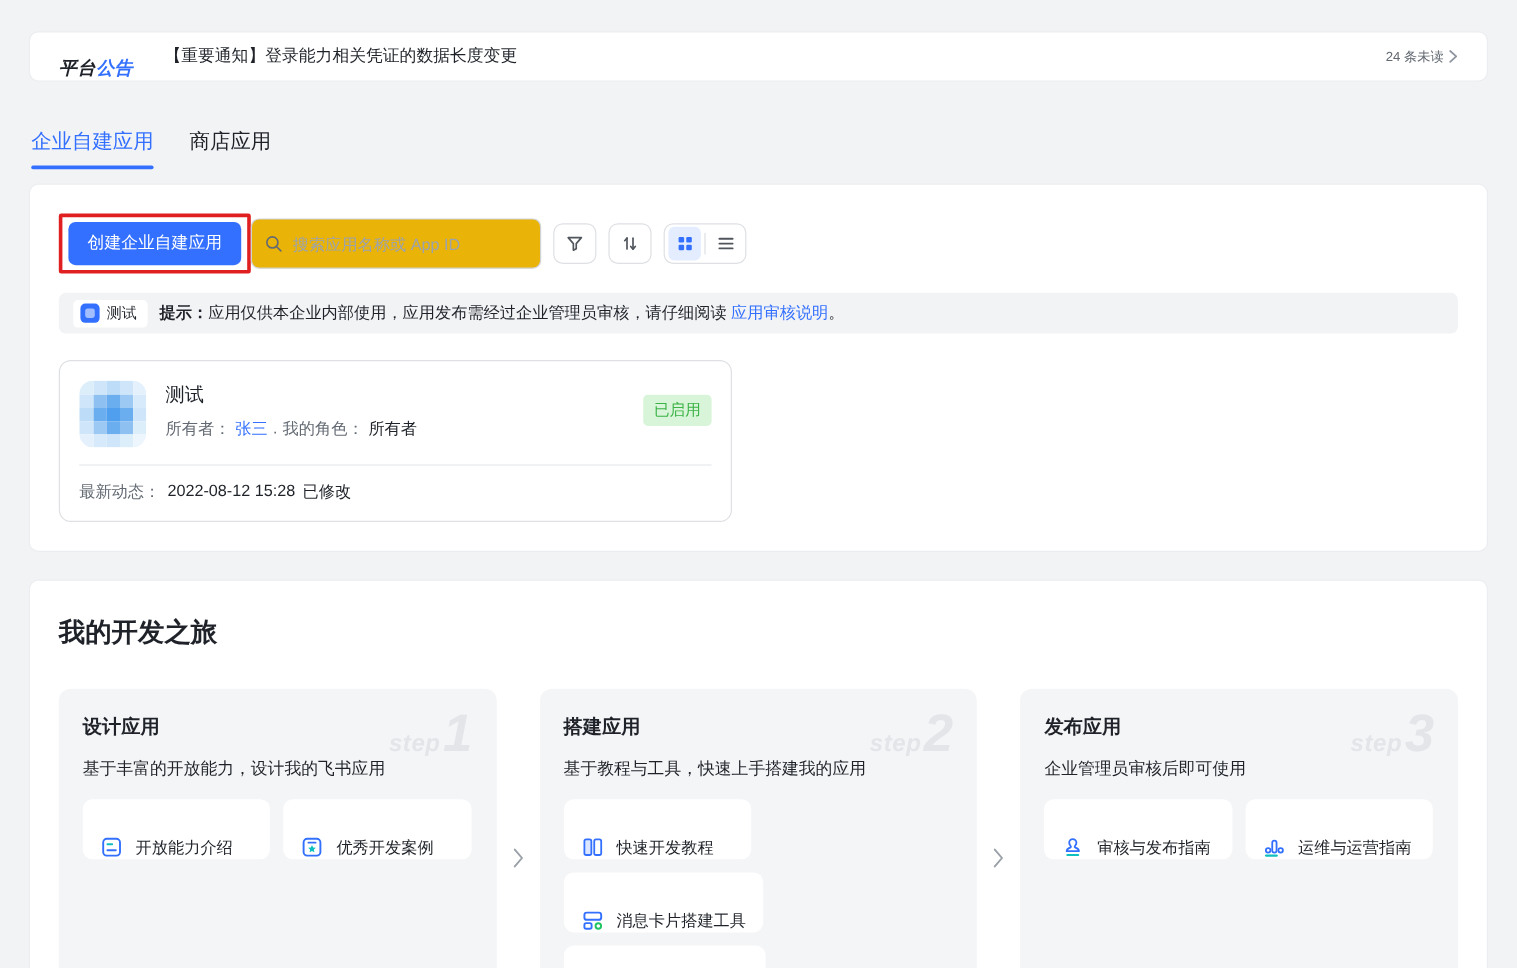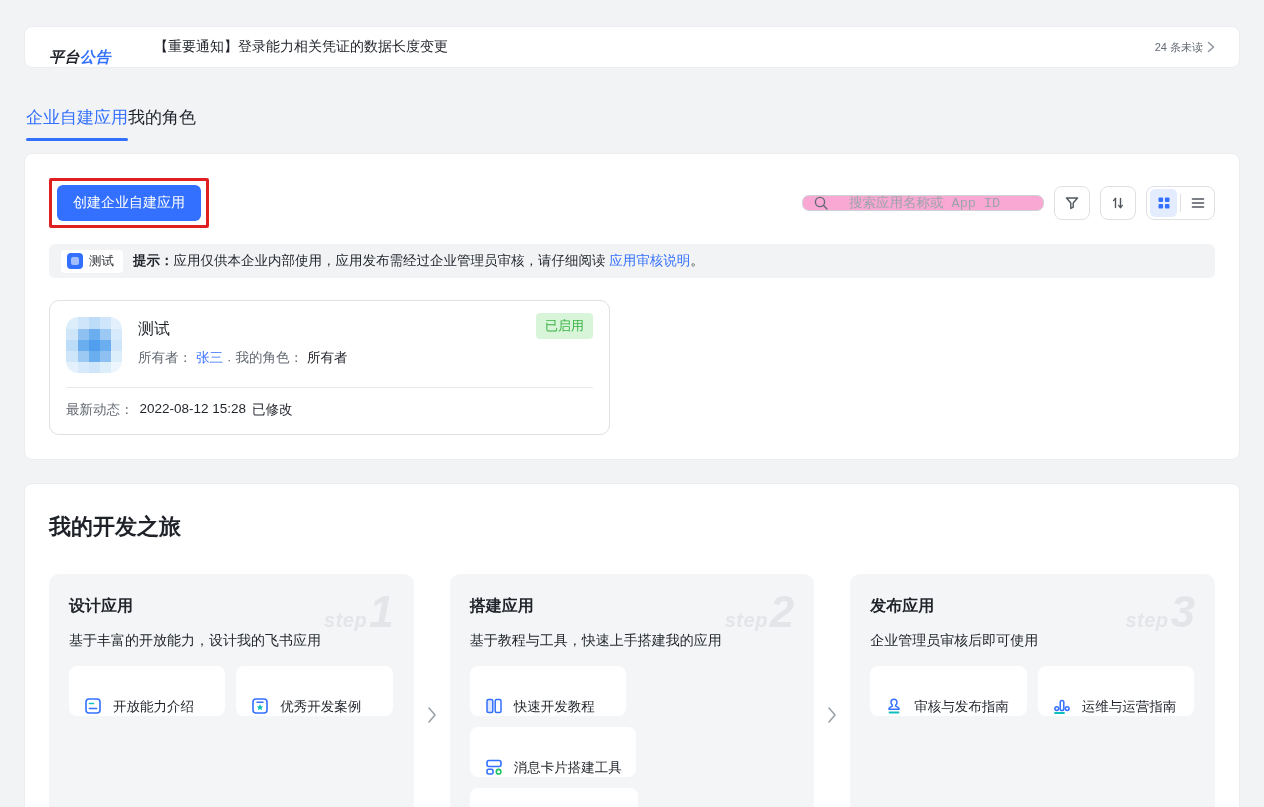--- a/index.html
+++ b/index.html
@@ -18,45 +18,45 @@
   }
   .page{padding:26px 24px 0;}
 
   
   .banner{
     height:42px;background:var(--panel-bg);border:1px solid #ebedf0;border-radius:8px;
     display:flex;align-items:center;padding:0 24px;cursor:pointer;
   }
   .banner-logo{font-weight:800;font-style:italic;font-size:15px;letter-spacing:.5px;white-space:nowrap;margin-top:20px;}
   .banner-logo .blue{color:var(--brand-blue);}
-  .banner-msg{margin-left:43px;font-size:14px;color:var(--text-primary);flex:1;}
+  .banner-msg{margin-left:26px;font-size:14px;color:var(--text-primary);flex:1;}
   .banner-unread{display:flex;align-items:center;gap:4px;color:var(--text-secondary);font-size:11px;white-space:nowrap;}
 
   
-  .tabs{display:flex;margin-top:38px;padding:0 2px;}
+  .tabs{display:flex;gap:30px;margin-top:38px;padding:0 2px;}
   .tab{font-size:17px;color:var(--text-primary);cursor:pointer;padding-bottom:12px;position:relative;}
   .tab.active{color:var(--brand-blue);}
   .tab.active::after{
     content:"";position:absolute;left:0;right:0;bottom:0;height:3px;
     background:var(--brand-blue);border-radius:2px;
   }
 
   
   .panel{background:var(--panel-bg);border:1px solid #ebedf0;border-radius:8px;margin-top:12px;padding:24px;}
 
-  .toolbar{display:flex;align-items:center;justify-content:space-between;font-family:Liberation Mono, monospace;}
+  .toolbar{display:flex;align-items:center;}
   .annotation-box{border:3px solid var(--annotation-red);padding:4px 5px;border-radius:2px;display:inline-block;}
   .btn-primary{
     background:var(--brand-blue);color:#fff;border:none;border-radius:6px;
     font-size:14px;padding:9px 16px;cursor:pointer;font-family:inherit;
   }
   .toolbar-right{display:flex;align-items:center;gap:10px;}
   .search-box{
-    display:flex;align-items:center;gap:20px;width:242px;height:16px;
-    border:1px solid #d0d3d6;border-radius:7px;padding:0 10px;background:#f9a8d4;
+    display:flex;align-items:center;gap:8px;width:242px;height:42px;
+    border:1px solid #d0d3d6;border-radius:7px;padding:0 10px;background:#eab308;
   }
   .search-box input{
     border:none;outline:none;flex:1;font-size:13.5px;font-family:inherit;color:var(--text-primary);min-width:0;background:transparent;
   }
   .search-box input::placeholder{color:#9da3ab;}
   .icon-btn{
     width:36px;height:34px;border:1px solid var(--border);border-radius:8px;background:#fff;
     display:flex;align-items:center;justify-content:center;cursor:pointer;
   }
   .seg{display:flex;align-items:center;height:34px;border:1px solid var(--border);border-radius:8px;background:#fff;overflow:hidden;}
@@ -80,21 +80,21 @@
   
   .app-card{width:561px;margin-top:22px;border:1px solid var(--border);border-radius:10px;background:#fff;cursor:pointer;}
   .app-card-top{display:flex;padding:16px 16px 14px 16px;position:relative;}
   .app-avatar{width:56px;height:56px;border-radius:12px;overflow:hidden;flex:none;}
   .app-meta{margin-left:16px;padding-top:2px;}
   .app-name{font-size:16px;font-weight:500;color:var(--text-primary);}
   .app-owner-line{margin-top:9px;font-size:13.5px;color:var(--text-secondary);display:flex;align-items:flex-end;gap:4px;}
   .owner-link{color:var(--brand-blue);cursor:pointer;text-decoration:none;}
   .role-value{color:var(--text-primary);}
   .status-badge{
-    position:absolute;top:12px;right:16px;background:var(--status-green-bg);color:var(--status-green-text);
+    position:absolute;top:28px;right:16px;background:var(--status-green-bg);color:var(--status-green-text);
     font-size:13px;padding:4px 9px;border-radius:4px;
   }
   .app-card-divider{height:1px;background:#e8e9eb;margin:0 16px;}
   .app-card-bottom{padding:13px 16px 15px;font-size:13.5px;color:var(--text-secondary);display:flex;gap:6px;}
   .activity-value{color:var(--text-primary);}
 
   
   .journey{margin-top:23px;padding:28px 24px 28px;}
   .journey-title{font-size:22px;font-weight:700;color:var(--text-primary);}
   .steps-row{display:flex;align-items:stretch;margin-top:32px;}
@@ -127,21 +127,21 @@
     <span class="banner-unread">
       <span>24 条未读</span>
       <svg width="8" height="12" viewBox="0 0 8 12">
           <polyline points="1.5,1.5 6.5,6 1.5,10.5" fill="none" stroke="#8f959e" stroke-width="1.5" stroke-linecap="round" stroke-linejoin="round"></polyline>
         </svg>
     </span>
   </div>
 
   <div class="tabs">
     <div class="tab active">企业自建应用</div>
-    <div class="tab">我的角色</div>
+    <div class="tab">商店应用</div>
   </div>
 
   <div class="panel">
     <div class="toolbar">
       <span class="annotation-box">
         <button class="btn-primary">创建企业自建应用</button>
       </span>
       <div class="toolbar-right">
         <div class="search-box">
           <svg width="16" height="16" viewBox="0 0 16 16">

